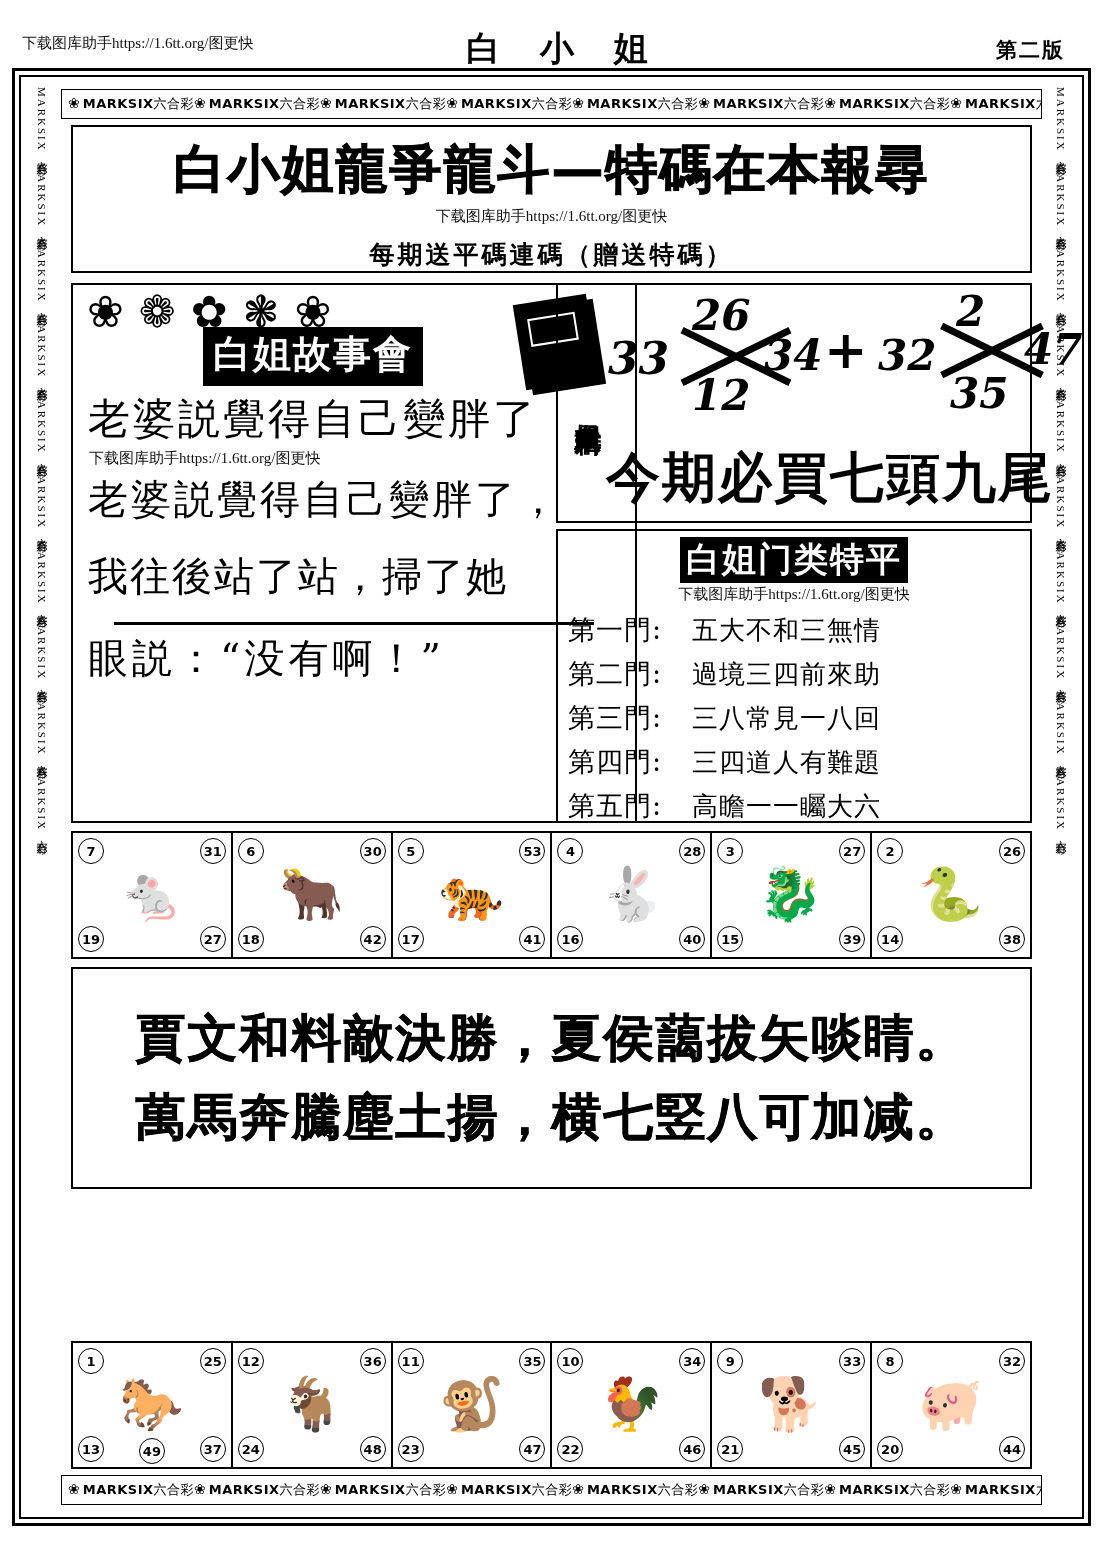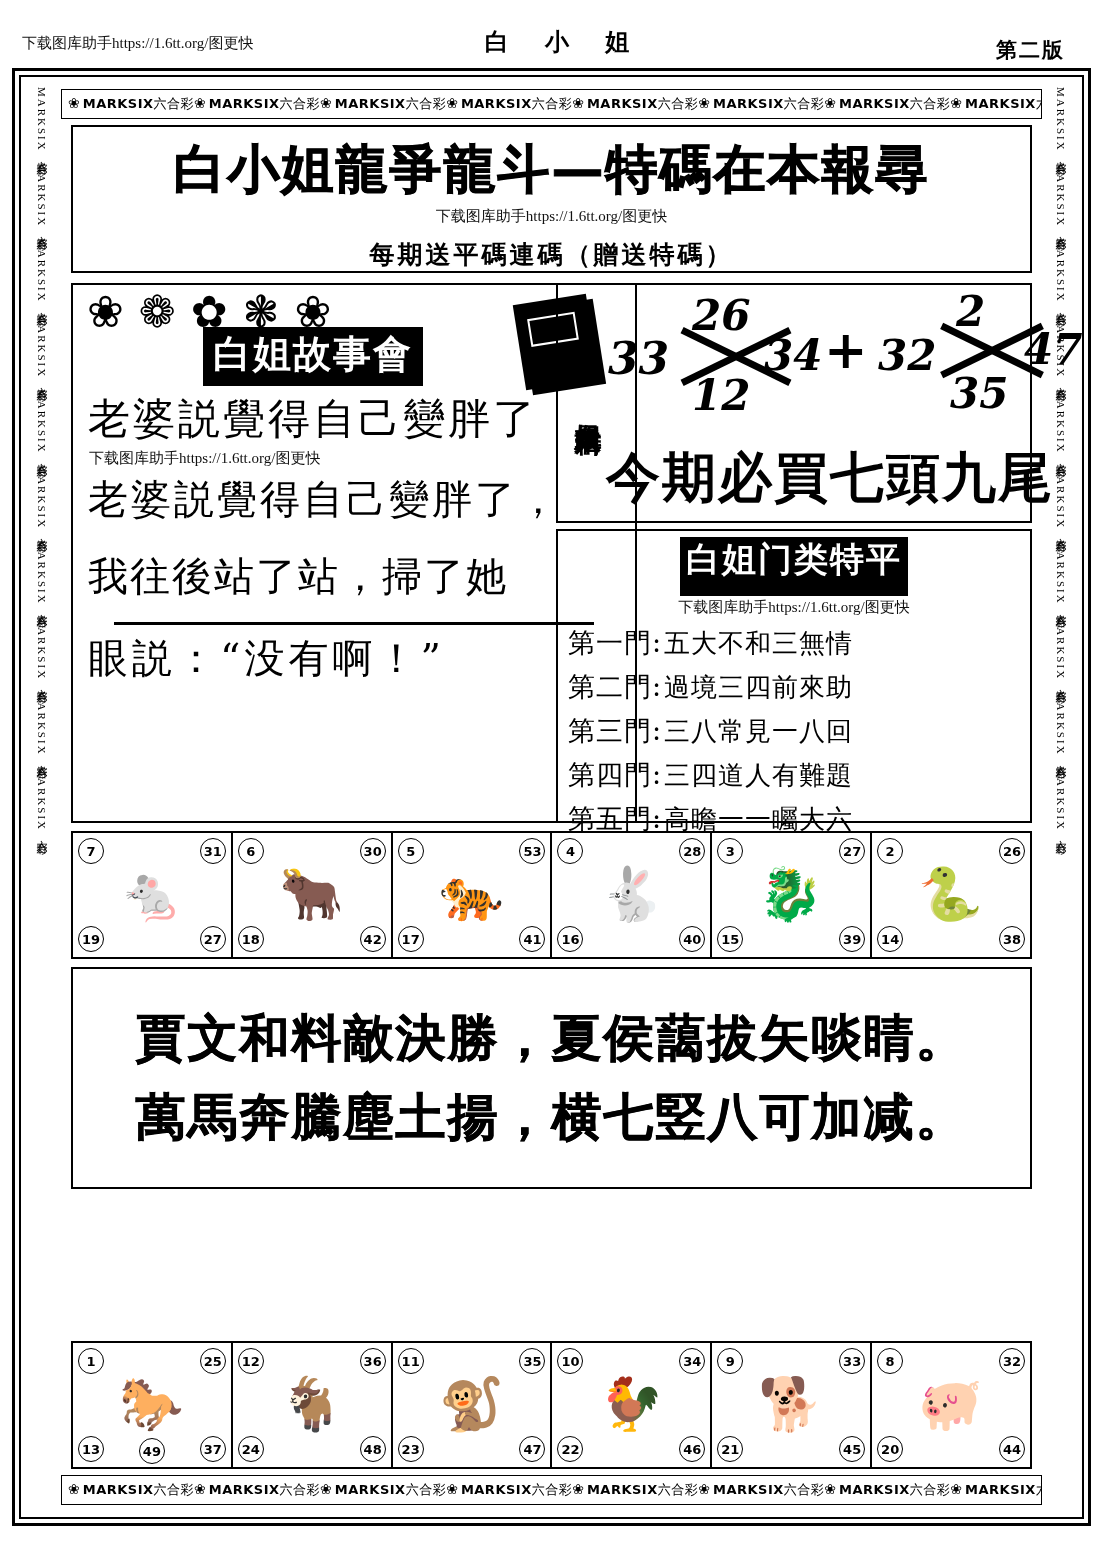--- a/index.html
+++ b/index.html
@@ -14,21 +14,21 @@
   .topbar{
     position:absolute;left:0;top:18px;width:1103px;height:48px;
   }
   .wm{
     font-family:"Liberation Serif",serif;font-size:15px;color:#111;
     white-space:nowrap;
   }
   .topwm{position:absolute;left:22px;top:16px;}
   .toptitle{
     position:absolute;left:0;right:0;top:8px;text-align:center;
-    font-family:"DejaVu Serif",serif;font-weight:bold;font-size:24px;
+    font-family:"DejaVu Serif",serif;font-weight:bold;font-size:34px;
     letter-spacing:14px;
     margin-left:25px;
   }
   .topright{
     position:absolute;right:38px;top:18px;
     font-family:"DejaVu Serif",serif;font-weight:bold;font-size:21px;
     letter-spacing:2px;
   }
 
   
@@ -169,27 +169,28 @@
   }
 
   
   .gatebox{
     position:absolute;right:6px;top:404px;width:476px;height:294px;
     border:2px solid #000;box-sizing:border-box;padding:6px 10px 0 10px;
   }
   .gatetitle{
     text-align:center;background:#000;color:#fff;display:inline-block;
     font-family:"DejaVu Sans",sans-serif;font-weight:bold;font-size:34px;
-    letter-spacing:2px;padding:0 6px 13px 6px;white-space:nowrap;
+    letter-spacing:2px;padding:0 6px 0 6px;white-space:nowrap;
   }
   .gatetitle-wrap{text-align:center;}
   .gatewm{text-align:center;font-size:15px;margin:2px 0 2px 0;}
   .gate{
     display:flex;align-items:baseline;white-space:nowrap;margin-top:8px;
     font-family:"DejaVu Serif",serif;
+    gap:28px;
   }
   .gate .lbl{font-size:27px;letter-spacing:1px;}
   .gate .val{font-size:26px;letter-spacing:1px;margin-left:2px;}
 
   
   .zrow{
     position:absolute;left:6px;right:6px;height:128px;
     display:flex;border:2px solid #000;box-sizing:border-box;
   }
   .zrow.top{top:706px;}

